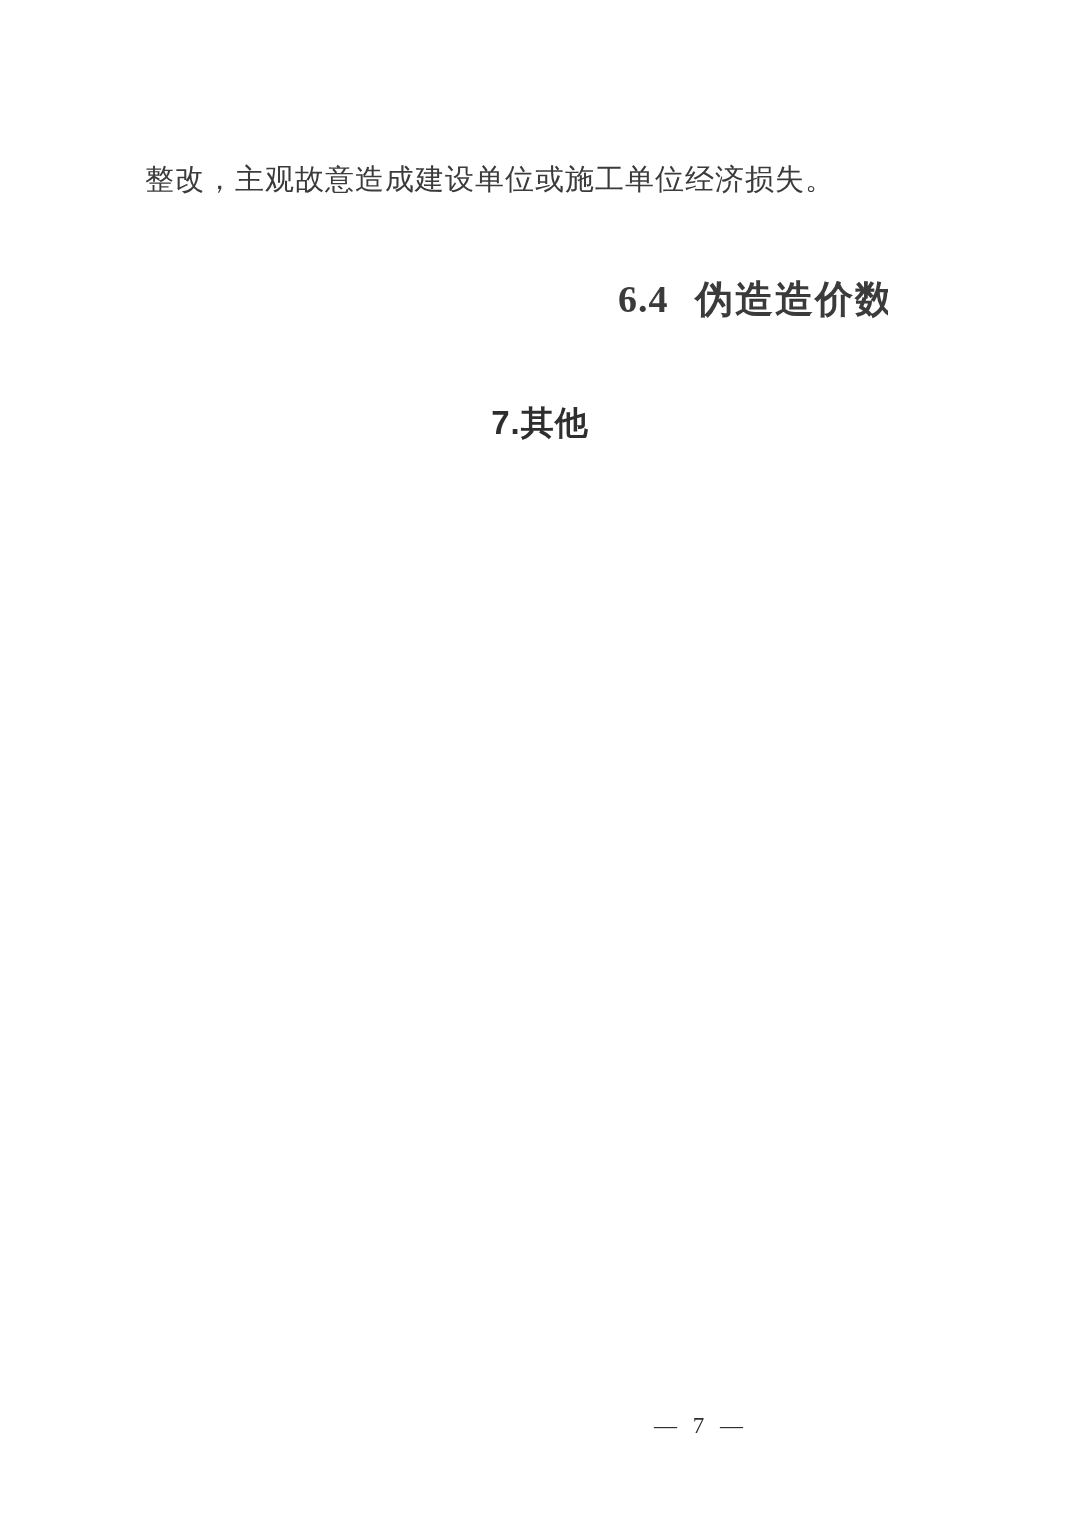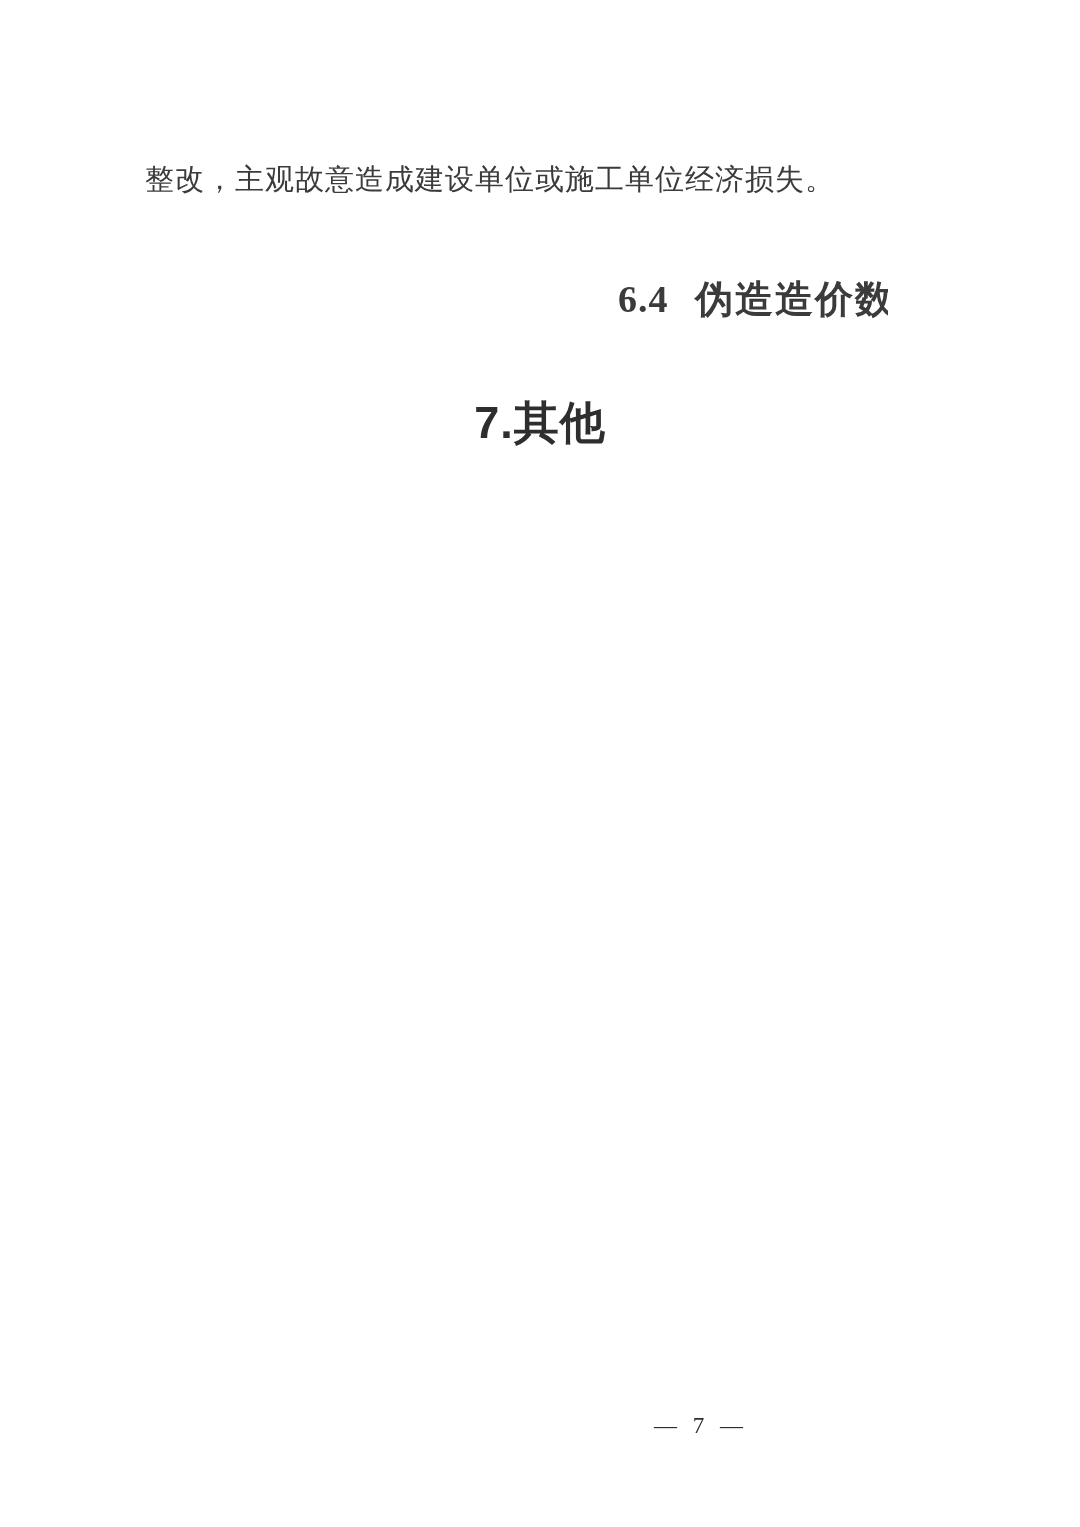--- a/index.html
+++ b/index.html
@@ -53,21 +53,21 @@
     letter-spacing: 1px;
   }
   .para-6-4 {
     text-indent: 2em;
   }
   .heading-7 {
     margin: 62px 0 0 0;
     text-align: center;
     font-family: "Liberation Sans", "DejaVu Sans", sans-serif;
     font-weight: bold;
-    font-size: 45px;
+    font-size: 33px;
     line-height: 62px;
     color: #2e2e2e;
     letter-spacing: 1px;
   }
   .clause {
     text-indent: 2em;
   }
   .clause .clause-num {
     margin-right: 0.75em;
   }

